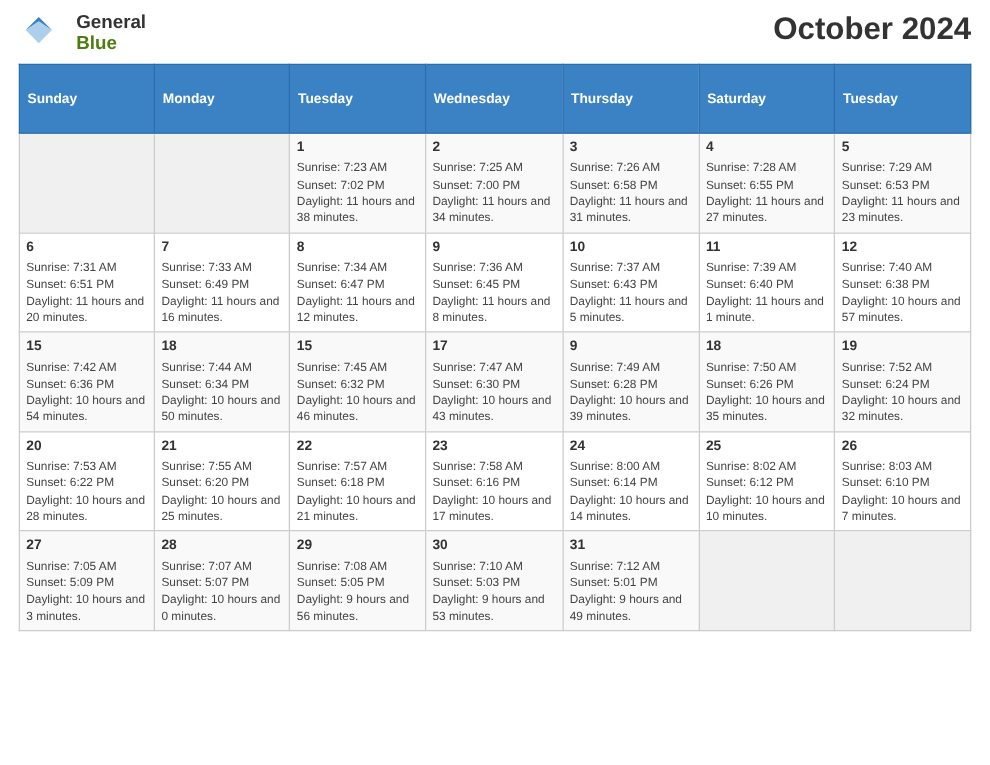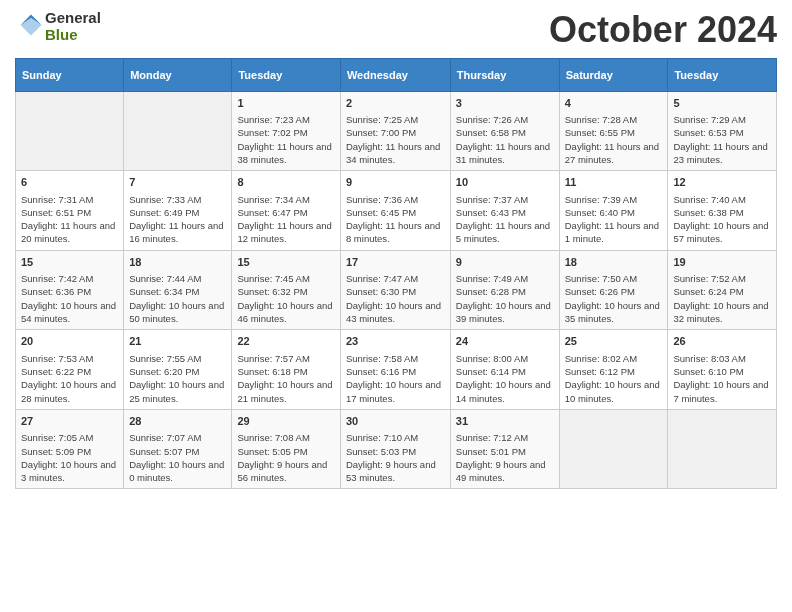--- a/index.html
+++ b/index.html
@@ -17,51 +17,50 @@
       padding: 10px 15px 15px 15px;
     }
     .header {
       display: flex;
       justify-content: space-between;
       align-items: flex-start;
       margin-bottom: 8px;
     }
     .logo {
       display: flex;
-      align-items: center;
-      gap: 0;
+      gap: 16px;
     }
     .logo-icon {
       width: 28px;
       height: 28px;
       margin-left: 2px;
     }
     .title-block {
       text-align: right;
     }
     .month-title {
-      font-size: 36px;
+      font-size: 25px;
       font-weight: bold;
       color: #333;
       line-height: 1.1;
     }
     .location {
       font-size: 14px;
       color: #555;
     }
     table {
       width: 100%;
       border-collapse: collapse;
       font-size: 10.5px;
     }
     thead tr th {
       background-color: #3b82c4;
       color: #fff;
       font-weight: bold;
-      padding: 10px 6px;
+      padding: 21px 6px;
       text-align: left;
       font-size: 11px;
       border: 1px solid #2d6dad;
     }
     tbody tr td {
       border: 1px solid #ccc;
       vertical-align: top;
       padding: 4px 5px;
       width: 113px;
       min-height: 70px;

